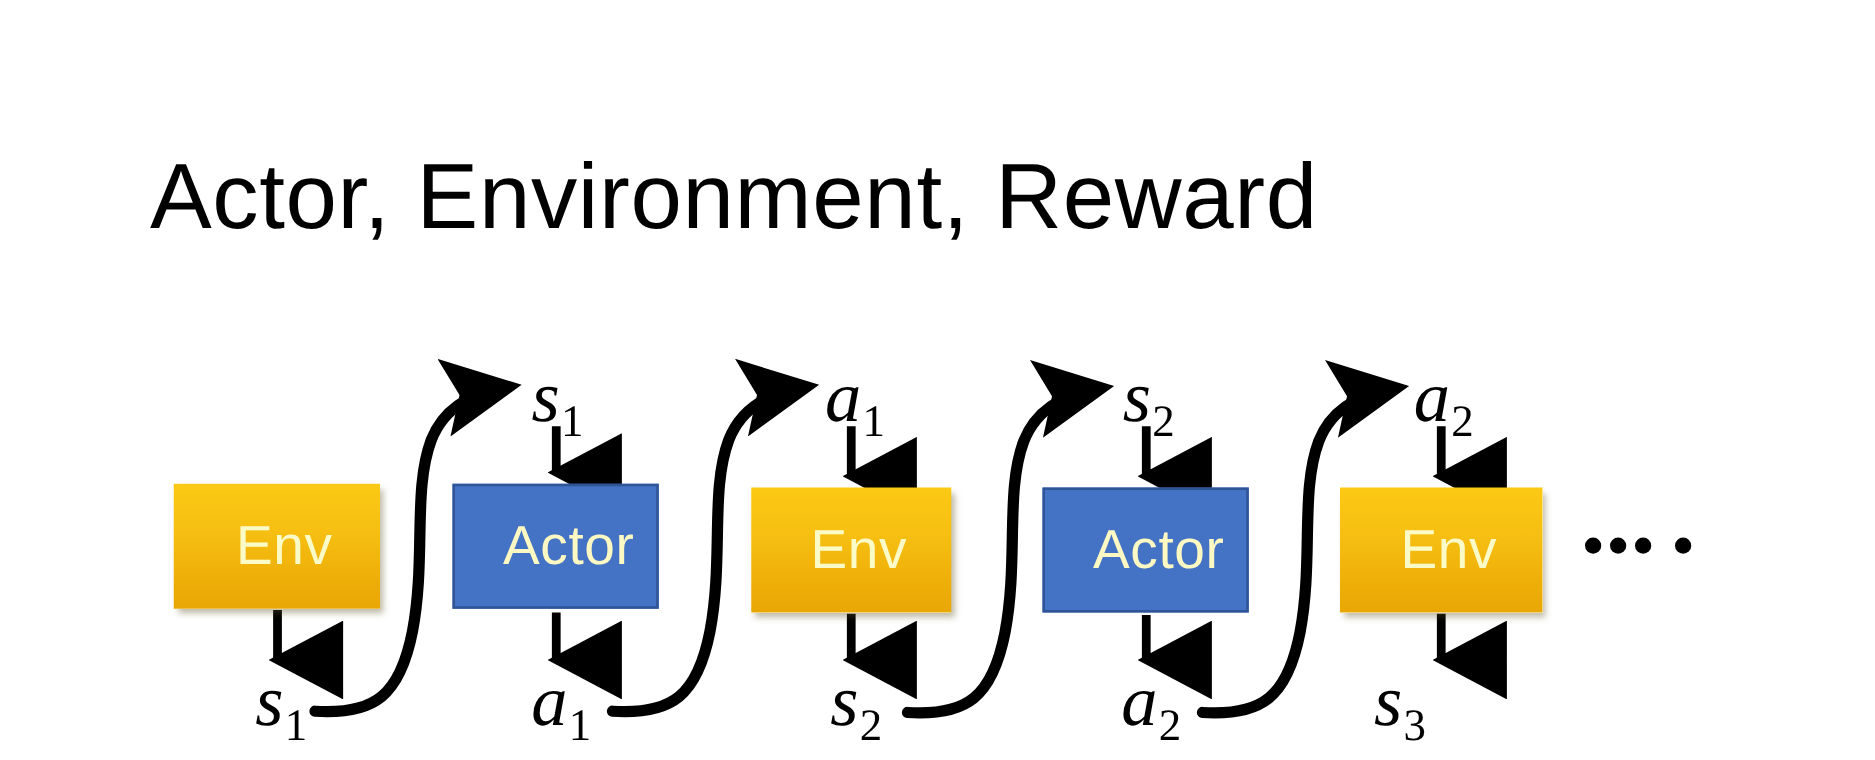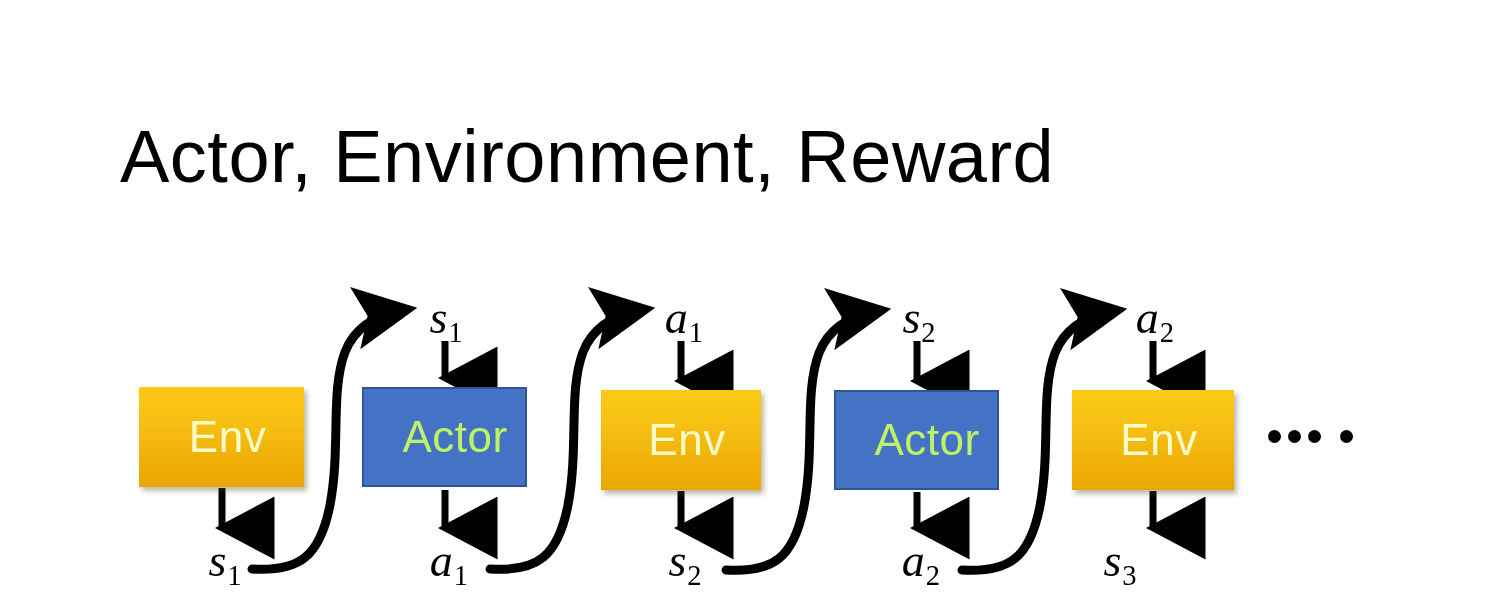--- a/index.html
+++ b/index.html
@@ -72,30 +72,30 @@
   }
   .node.env .node-label {
     color: #fbfbc8;
   }
   .node.actor {
     background: #4472c4;
     border: 2px solid #2f5597;
     box-shadow: none;
   }
   .node.actor .node-label {
-    color: #bef264;
+    color: #fef9c3;
     margin-left: 21px;
   }
 
   
   .mathlabel {
     position: absolute;
     font-family: "Liberation Serif", serif;
     font-style: italic;
-    font-size: 46px;
+    font-size: 58px;
     line-height: 46px;
     color: #000000;
     white-space: nowrap;
     transform: translate(-50%, -50%);
   }
   .mathlabel sub {
     font-style: normal;
     font-size: 0.62em;
     line-height: 0;
     vertical-align: -0.32em;

